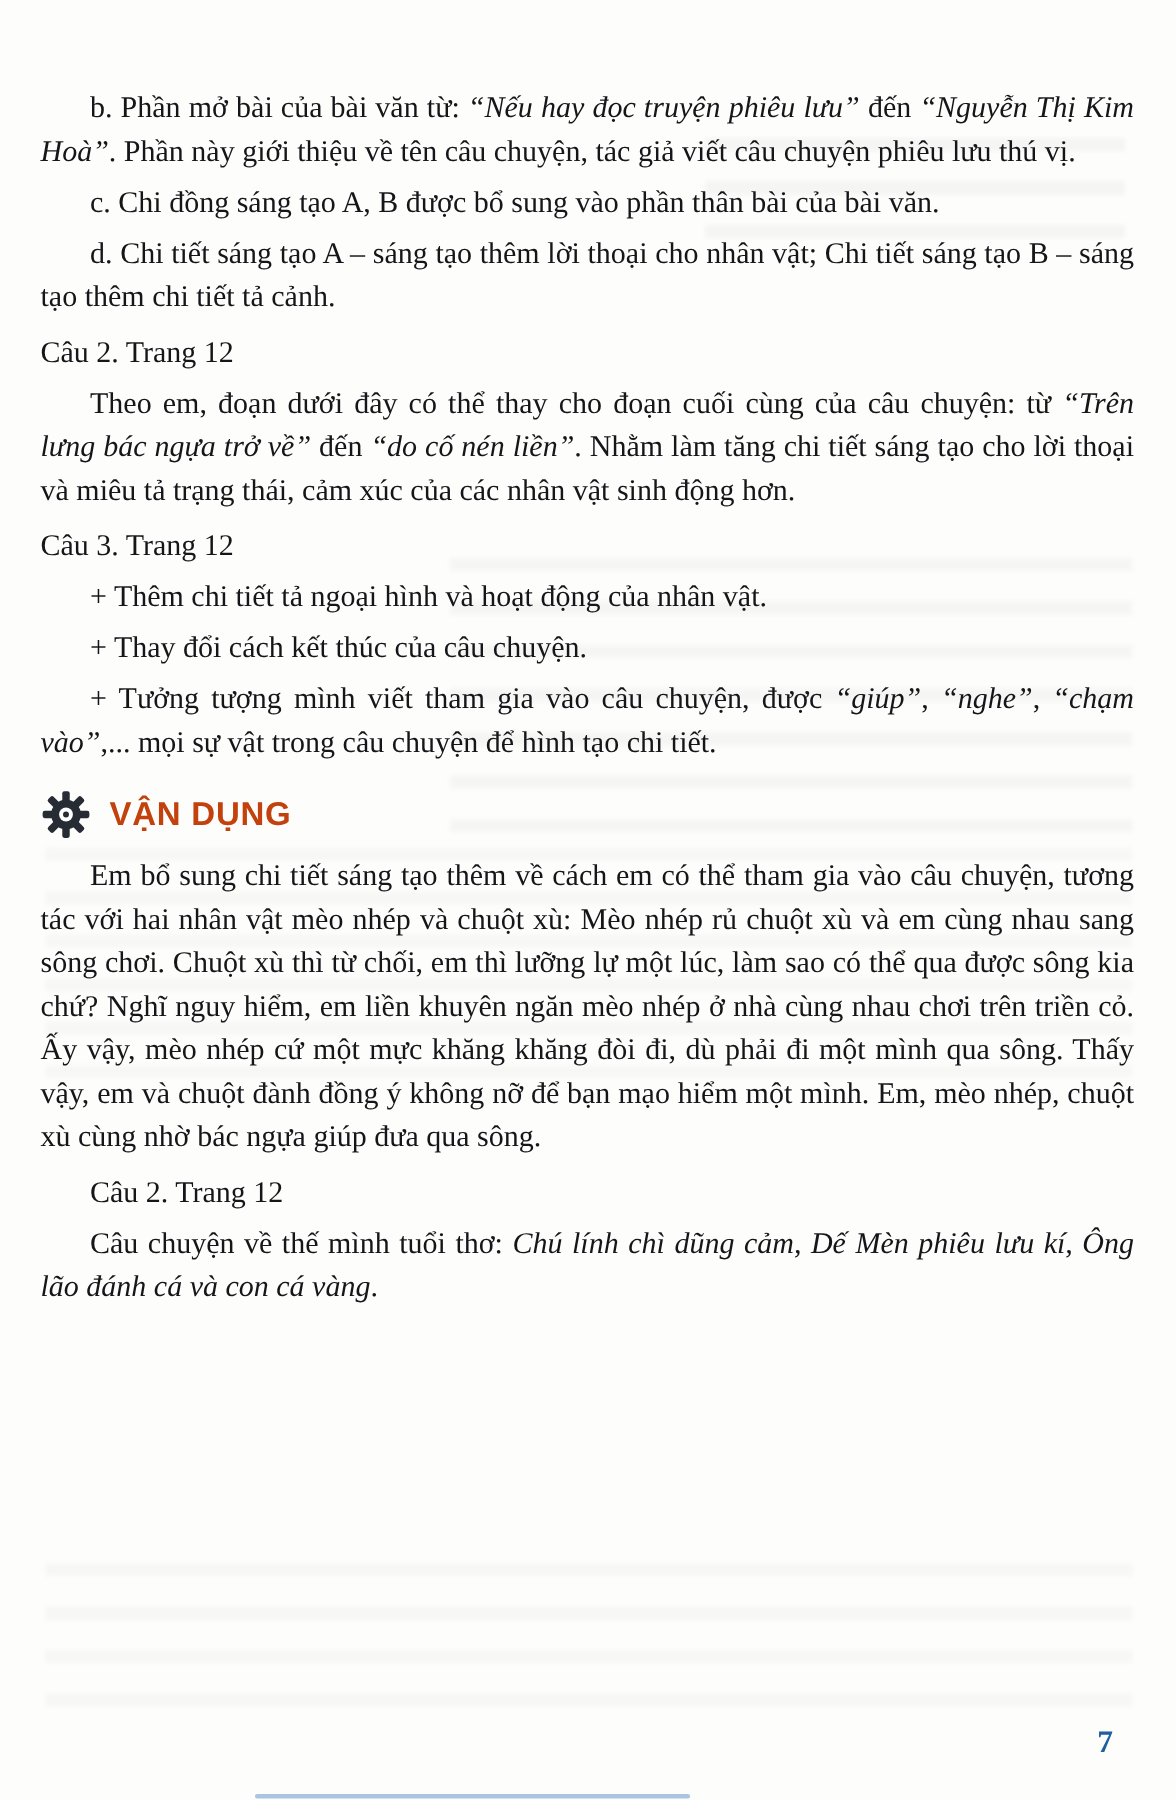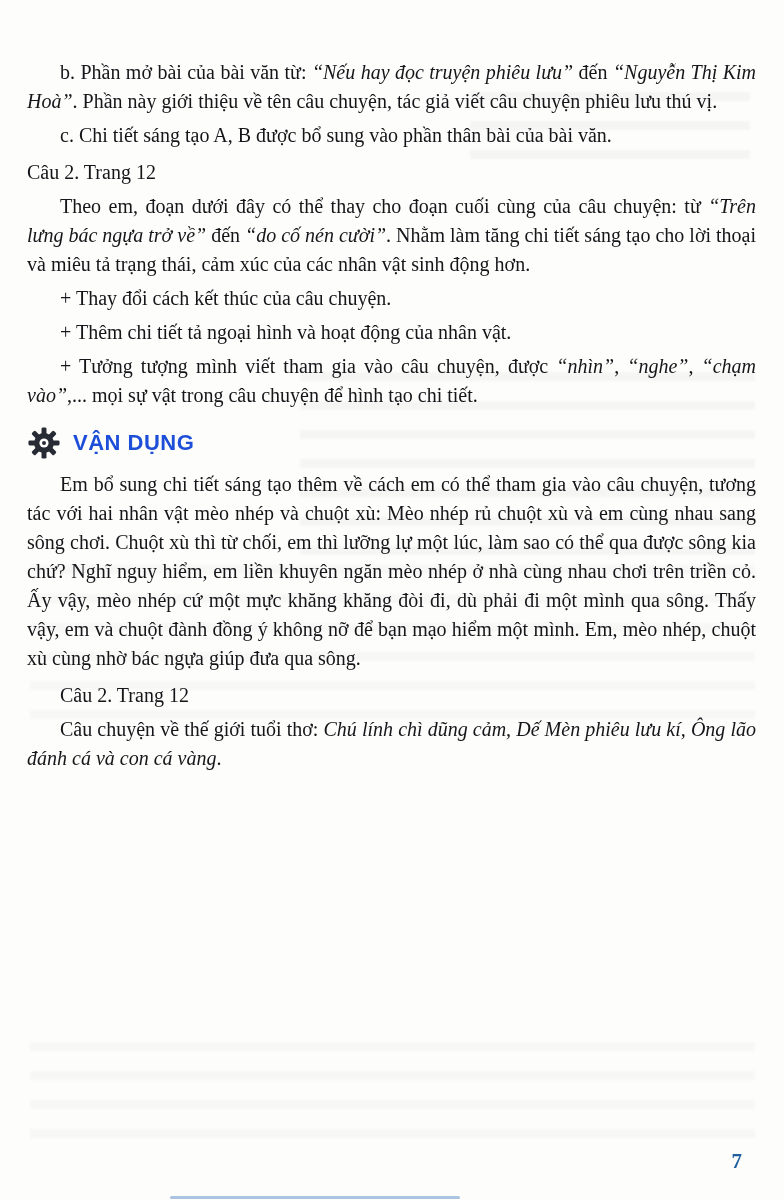--- a/index.html
+++ b/index.html
@@ -52,21 +52,21 @@
   .section-header {
     display: flex; align-items: center; gap: 12px;
     margin: 16px 0 10px 0;
   }
   .gear { width: 34px; height: 34px; flex: 0 0 auto; }
   .section-label {
     font-family: "Liberation Sans", "DejaVu Sans", sans-serif;
     font-weight: 700;
     font-size: 22px;
     letter-spacing: .5px;
-    color: #1d4ed8;
+    color: #c2410c;
   }
 
   .page-number {
     position: absolute; z-index: 1;
     right: 42px; bottom: 26px;
     font-size: 21px; font-weight: 700;
     color: #1f5fa0;
   }
 </style>
 </head>
@@ -74,41 +74,43 @@
 
 <div class="page">
   <div class="ghost g1"></div>
   <div class="ghost g2"></div>
   <div class="ghost g3"></div>
   <div class="ghost g4"></div>
   <div class="scan-line"></div>
 
   <main class="doc">
       <p class="body-p indent"><span>b. Phần mở bài của bài văn từ: </span><span class="it">“Nếu hay đọc truyện phiêu lưu”</span><span> đến </span><span class="it">“Nguyễn Thị Kim Hoà”</span><span>. Phần này giới thiệu về tên câu chuyện, tác giả viết câu chuyện phiêu lưu thú vị.</span></p>
-      <p class="body-p indent"><span>c. Chi tiết sáng tạo A, B được bổ sung vào phần thân bài của bài văn.</span></p>
+      <p class="body-p indent"><span>c. Chi đồng sáng tạo A, B được bổ sung vào phần thân bài của bài văn.</span></p>
+      <p class="body-p indent"><span>d. Chi tiết sáng tạo A – sáng tạo thêm lời thoại cho nhân vật; Chi tiết sáng tạo B – sáng tạo thêm chi tiết tả cảnh.</span></p>
       <p class="heading"><span class="bd">Câu 2.</span><span> Trang 12</span></p>
-      <p class="body-p indent"><span>Theo em, đoạn dưới đây có thể thay cho đoạn cuối cùng của câu chuyện: từ </span><span class="it">“Trên lưng bác ngựa trở về”</span><span> đến </span><span class="it">“do cố nén cười”</span><span>. Nhằm làm tăng chi tiết sáng tạo cho lời thoại và miêu tả trạng thái, cảm xúc của các nhân vật sinh động hơn.</span></p>
+      <p class="body-p indent"><span>Theo em, đoạn dưới đây có thể thay cho đoạn cuối cùng của câu chuyện: từ </span><span class="it">“Trên lưng bác ngựa trở về”</span><span> đến </span><span class="it">“do cố nén liền”</span><span>. Nhằm làm tăng chi tiết sáng tạo cho lời thoại và miêu tả trạng thái, cảm xúc của các nhân vật sinh động hơn.</span></p>
+      <p class="heading"><span class="bd">Câu 3.</span><span> Trang 12</span></p>
+      <p class="body-p indent"><span>+ Thêm chi tiết tả ngoại hình và hoạt động của nhân vật.</span></p>
       <p class="body-p indent"><span>+ Thay đổi cách kết thúc của câu chuyện.</span></p>
-      <p class="body-p indent"><span>+ Thêm chi tiết tả ngoại hình và hoạt động của nhân vật.</span></p>
-      <p class="body-p indent"><span>+ Tưởng tượng mình viết tham gia vào câu chuyện, được </span><span class="it">“nhìn”</span><span>, </span><span class="it">“nghe”</span><span>, </span><span class="it">“chạm vào”</span><span>,... mọi sự vật trong câu chuyện để hình tạo chi tiết.</span></p>
+      <p class="body-p indent"><span>+ Tưởng tượng mình viết tham gia vào câu chuyện, được </span><span class="it">“giúp”</span><span>, </span><span class="it">“nghe”</span><span>, </span><span class="it">“chạm vào”</span><span>,... mọi sự vật trong câu chuyện để hình tạo chi tiết.</span></p>
       <div class="section-header">
   <svg class="gear" viewBox="0 0 48 48" aria-hidden="true">
     <g fill="#262b34">
       <g transform="translate(24,24)">
         <rect x="-3.5" y="-22" width="7" height="44" rx="2"></rect>
         <rect x="-3.5" y="-22" width="7" height="44" rx="2" transform="rotate(45)"></rect>
         <rect x="-3.5" y="-22" width="7" height="44" rx="2" transform="rotate(90)"></rect>
         <rect x="-3.5" y="-22" width="7" height="44" rx="2" transform="rotate(135)"></rect>
         <circle r="14"></circle>
       </g>
       <circle cx="24" cy="24" r="6.5" fill="#fdfdfb"></circle>
       <circle cx="24" cy="24" r="2.8"></circle>
     </g>
   </svg>
 <span class="section-label">VẬN DỤNG</span>
       </div>
       <p class="body-p indent"><span>Em bổ sung chi tiết sáng tạo thêm về cách em có thể tham gia vào câu chuyện, tương tác với hai nhân vật mèo nhép và chuột xù: Mèo nhép rủ chuột xù và em cùng nhau sang sông chơi. Chuột xù thì từ chối, em thì lưỡng lự một lúc, làm sao có thể qua được sông kia chứ? Nghĩ nguy hiểm, em liền khuyên ngăn mèo nhép ở nhà cùng nhau chơi trên triền cỏ. Ấy vậy, mèo nhép cứ một mực khăng khăng đòi đi, dù phải đi một mình qua sông. Thấy vậy, em và chuột đành đồng ý không nỡ để bạn mạo hiểm một mình. Em, mèo nhép, chuột xù cùng nhờ bác ngựa giúp đưa qua sông.</span></p>
       <p class="heading indent"><span class="bd">Câu 2.</span><span> Trang 12</span></p>
-      <p class="body-p indent"><span>Câu chuyện về thế giới tuổi thơ: </span><span class="it">Chú lính chì dũng cảm, Dế Mèn phiêu lưu kí, Ông lão đánh cá và con cá vàng</span><span>.</span></p>
+      <p class="body-p indent"><span>Câu chuyện về thế mình tuổi thơ: </span><span class="it">Chú lính chì dũng cảm, Dế Mèn phiêu lưu kí, Ông lão đánh cá và con cá vàng</span><span>.</span></p>
     </main>
 
   <div class="page-number">7</div>
 </div>
 
 </body></html>

